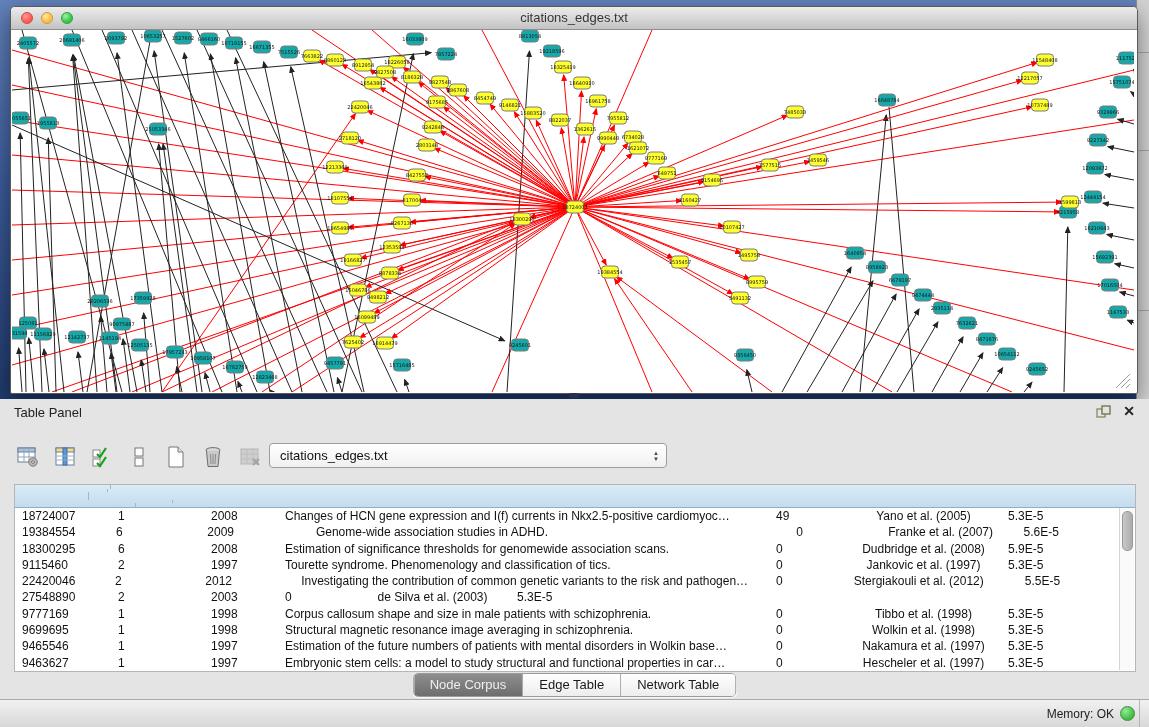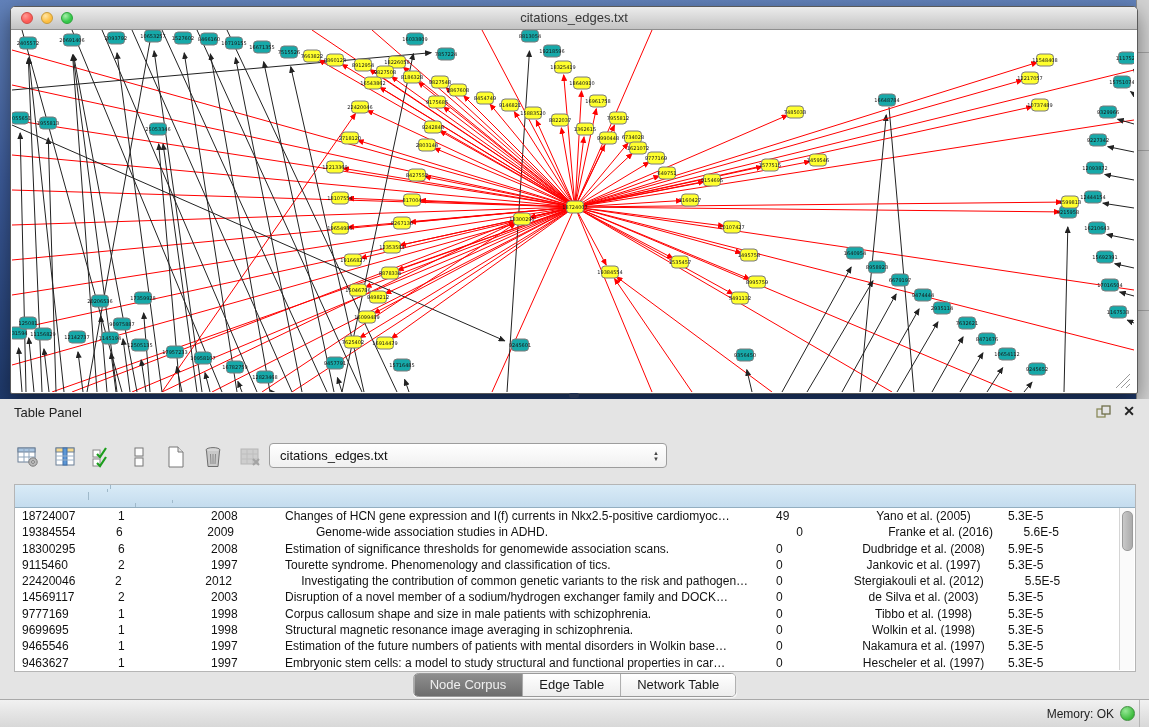--- a/index.html
+++ b/index.html
@@ -816,21 +816,21 @@
             <div class="td" style="width: 74px;">49</div>
             <div class="td center" style="width: 158px;">Yano et al. (2005)</div>
             <div class="td" style="width: 121px;">5.3E-5</div>
           </div>
           <div class="trow">
             <div class="td" style="width: 96px;">19384554</div>
             <div class="td" style="width: 93px;">6</div>
             <div class="td" style="width: 74px;">2009</div>
             <div class="td" style="width: 491px; margin-left: 36px;">Genome-wide association studies in ADHD.</div>
             <div class="td" style="width: 74px;">0</div>
-            <div class="td center" style="width: 158px;">Franke et al. (2016)</div>
+            <div class="td center" style="width: 158px;">Franke et al. (2007)</div>
             <div class="td" style="width: 121px;">5.6E-5</div>
           </div>
           <div class="trow">
             <div class="td" style="width: 96px;">18300295</div>
             <div class="td" style="width: 93px;">6</div>
             <div class="td" style="width: 74px;">2008</div>
             <div class="td" style="width: 491px;">Estimation of significance thresholds for genomewide association scans.</div>
             <div class="td" style="width: 74px;">0</div>
             <div class="td center" style="width: 158px;">Dudbridge et al. (2008)</div>
             <div class="td" style="width: 121px;">5.9E-5</div>
@@ -847,24 +847,23 @@
           <div class="trow">
             <div class="td" style="width: 96px;">22420046</div>
             <div class="td" style="width: 93px;">2</div>
             <div class="td" style="width: 74px;">2012</div>
             <div class="td" style="width: 491px; margin-left: 24px;">Investigating the contribution of common genetic variants to the risk and pathogen…</div>
             <div class="td" style="width: 74px;">0</div>
             <div class="td center" style="width: 158px;">Stergiakouli et al. (2012)</div>
             <div class="td" style="width: 121px; margin-left: 24px;">5.5E-5</div>
           </div>
           <div class="trow">
-            <div class="td" style="width: 96px;">14569117</div>
+            <div class="td" style="width: 96px;">27548890</div>
             <div class="td" style="width: 93px;">2</div>
             <div class="td" style="width: 74px;">2003</div>
-            <div class="td" style="width: 491px;">Disruption of a novel member of a sodium/hydrogen exchanger family and DOCK…</div>
             <div class="td" style="width: 74px;">0</div>
             <div class="td center" style="width: 158px;">de Silva et al. (2003)</div>
             <div class="td" style="width: 121px;">5.3E-5</div>
           </div>
           <div class="trow">
             <div class="td" style="width: 96px;">9777169</div>
             <div class="td" style="width: 93px;">1</div>
             <div class="td" style="width: 74px;">1998</div>
             <div class="td" style="width: 491px;">Corpus callosum shape and size in male patients with schizophrenia.</div>
             <div class="td" style="width: 74px;">0</div>

